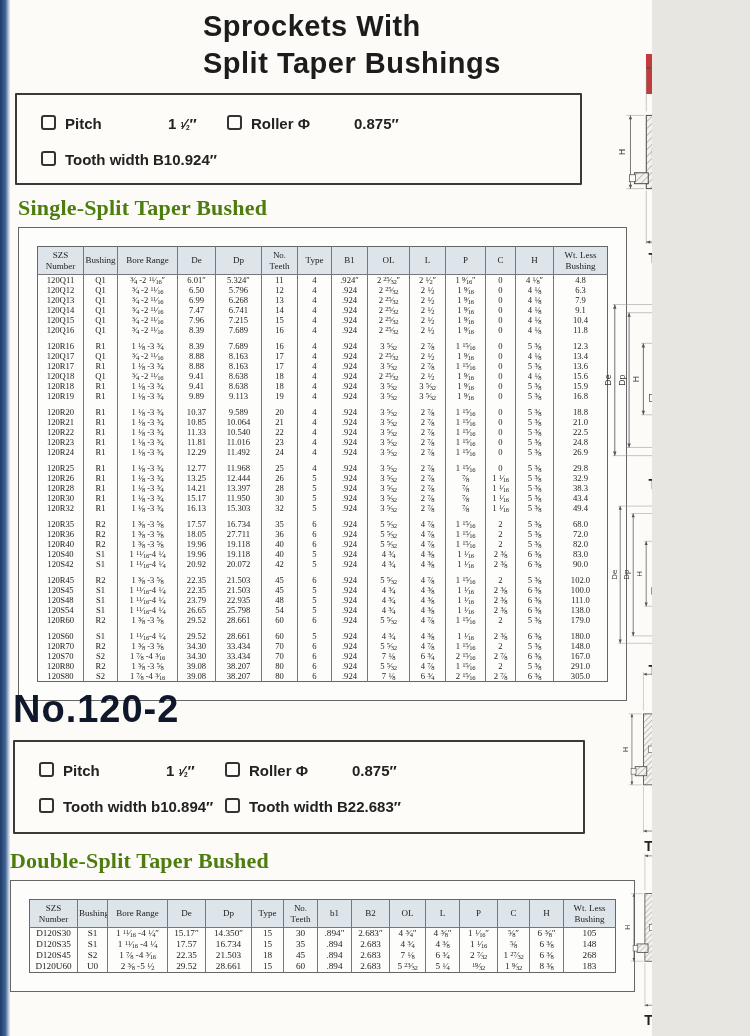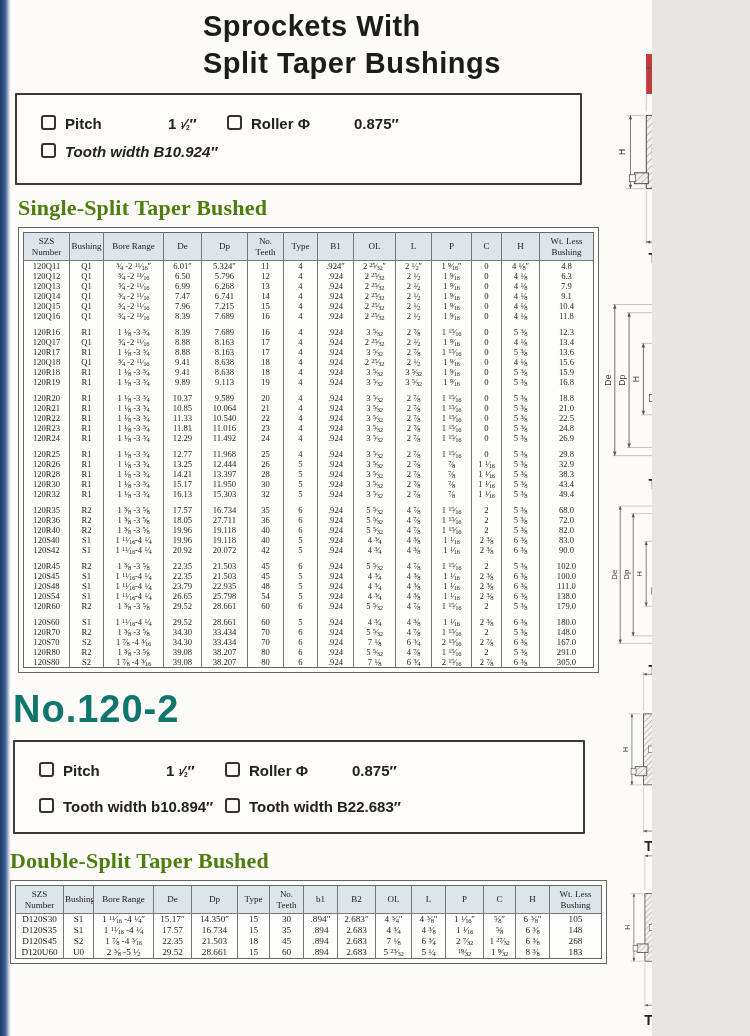--- a/index.html
+++ b/index.html
@@ -16,22 +16,22 @@
   .spec-item{position:absolute;white-space:nowrap;font-size:15px;font-weight:bold;color:#222;}
   .chk{display:inline-block;width:11px;height:11px;border:2px solid #333;border-radius:3px;
        margin-right:9px;vertical-align:-1px;background:#fdfcf9;}
   .spec-item .lbl{display:inline-block;min-width:103px;}
   .spec-item .val{font-weight:bold;}
   .serif-head{position:absolute;font-family:"Liberation Serif",serif;font-weight:bold;
               font-size:22px;color:#4d7c0f;letter-spacing:0.2px;}
   #h-single{left:18px;top:195px;}
   #h-double{left:10px;top:848px;}
   #no120{position:absolute;left:13px;top:688px;font-weight:bold;font-size:38px;
-         letter-spacing:1px;color:#0f766e;}
-  .tbl-outer{position:absolute;border:1px solid #666;padding:4px;background:#fdfdfb;}
+         letter-spacing:1px;color:#0f172a;}
+  .tbl-outer{position:absolute;border:1px solid #666;padding:18px;background:#fdfdfb;}
   #tbl1{left:18px;top:227px;}
   #tbl2{left:10px;top:880px;}
   table.cat{border-collapse:collapse;border:1px solid #666;table-layout:fixed;}
   .cat th,.cat td{border-left:1px solid #777;text-align:center;overflow:hidden;}
   .cat th:first-child,.cat td:first-child{border-left:none;}
   .cat th{background:var(--hdrbg,#dde4ea);border-bottom:1px solid #777;
           font:400 9px/10.5px "Liberation Serif",serif;padding:3px 1px;color:#222;}
   .cat td{font:8.6px/10px "Liberation Serif",serif;color:#222;padding:0 1px;white-space:nowrap;}
   #tbl2 .cat td{font:9.2px/11px "Liberation Serif",serif;}
   tr.gap td{height:6px;}
@@ -55,21 +55,21 @@
   <div class="redmark"></div>
 
   <div class="title">
     <div>Sprockets With</div>
     <div>Split Taper Bushings</div>
   </div>
 
   <div id="spec-box-1" class="spec-box">
       <div class="spec-item" style="left: 24px; top: 20px;"><span class="chk"></span><span class="lbl">Pitch</span><span class="val">1 <span class="fr"><sup>1</sup>⁄<sub>2</sub></span>″</span></div>
       <div class="spec-item" style="left: 210px; top: 20px;"><span class="chk"></span><span class="lbl">Roller Φ</span><span class="val">0.875″</span></div>
-      <div class="spec-item" style="left: 24px; top: 48px; font-style: italic;"><span class="chk"></span><span class="lbl">Tooth width B1</span><span class="val">0.924″</span></div>
+      <div class="spec-item" style="left: 24px; top: 56px;"><span class="chk"></span><span class="lbl">Tooth width B1</span><span class="val">0.924″</span></div>
     </div>
 
   <div id="h-single" class="serif-head">Single-Split Taper Bushed</div>
 
   <div id="tbl1" class="tbl-outer">
     <table class="cat" style="width: 570px;">
         <colgroup>
           <col style="width:46px">
           <col style="width:34px">
           <col style="width:60px">

